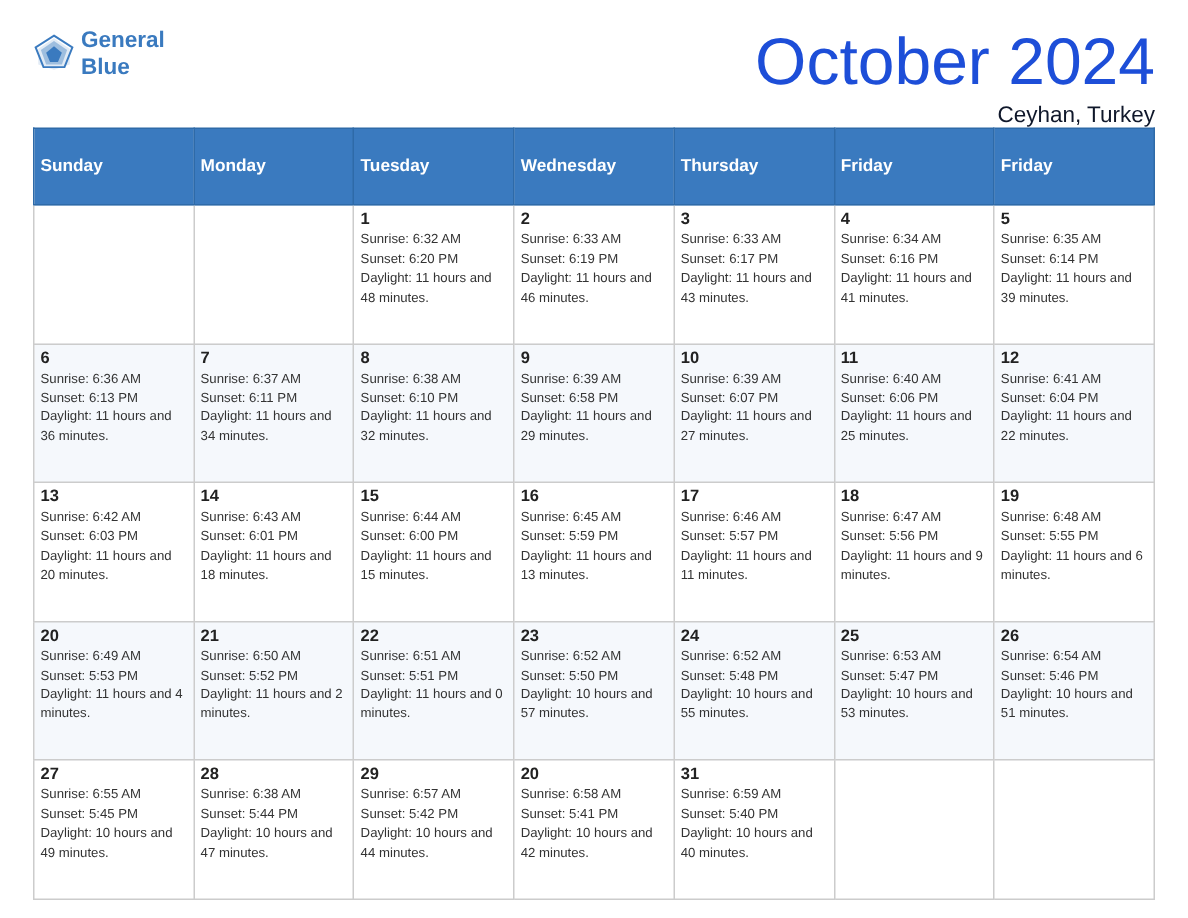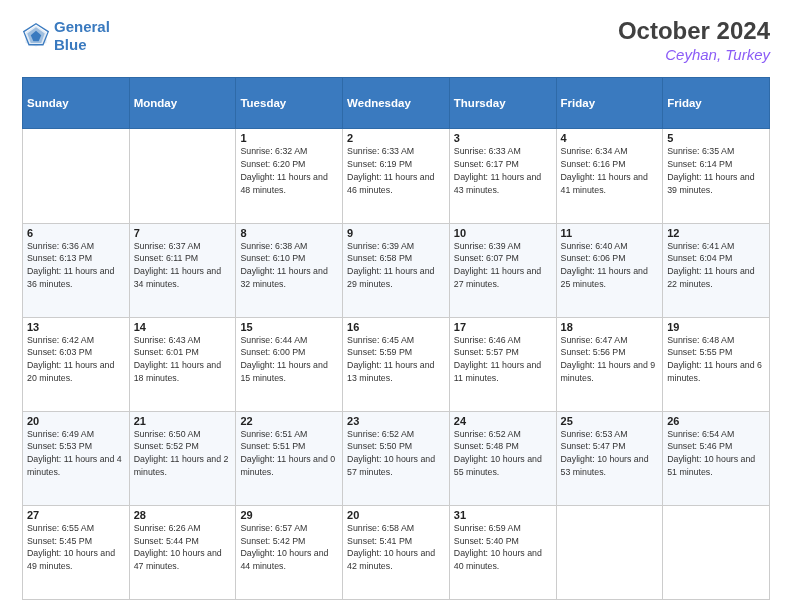--- a/index.html
+++ b/index.html
@@ -14,21 +14,21 @@
       width: 792px;
       height: 612px;
       padding: 18px 22px 12px 22px;
       display: flex;
       flex-direction: column;
     }
     .header {
       display: flex;
       justify-content: space-between;
       align-items: flex-start;
-      margin-bottom: 14px;
+      margin-bottom: 0;
     }
     .logo {
       display: flex;
       align-items: center;
       gap: 4px;
     }
     .logo-text {
       font-size: 15px;
       font-weight: bold;
       color: #333;
@@ -38,30 +38,29 @@
       color: #3a7abf;
     }
     .logo-icon {
       width: 28px;
       height: 28px;
     }
     .title-block {
       text-align: right;
     }
     .month-title {
-      font-size: 24px;
-      font-weight: bold;
-      color: #404040;
+      font-size: 44px;
+      font-weight: normal;
+      color: #1d4ed8;
       line-height: 1.1;
     }
     .location-title {
       font-size: 15px;
-      color: #8b5cf6;
+      color: #0f172a;
       margin-top: 2px;
-      font-style: italic;
     }
     .calendar {
       flex: 1;
       border: 1px solid #ccc;
       border-collapse: collapse;
       width: 100%;
       table-layout: fixed;
     }
     .calendar th {
       background-color: #3a7abf;
@@ -303,21 +302,21 @@
         </tr>
         <tr>
           <td>
             <div class="day-num">27</div>
             <div class="day-info">Sunrise: 6:55 AM
 Sunset: 5:45 PM
 Daylight: 10 hours and 49 minutes.</div>
           </td>
           <td>
             <div class="day-num">28</div>
-            <div class="day-info">Sunrise: 6:26 AM
+            <div class="day-info">Sunrise: 6:38 AM
 Sunset: 5:44 PM
 Daylight: 10 hours and 47 minutes.</div>
           </td>
           <td>
             <div class="day-num">29</div>
             <div class="day-info">Sunrise: 6:57 AM
 Sunset: 5:42 PM
 Daylight: 10 hours and 44 minutes.</div>
           </td>
           <td>

